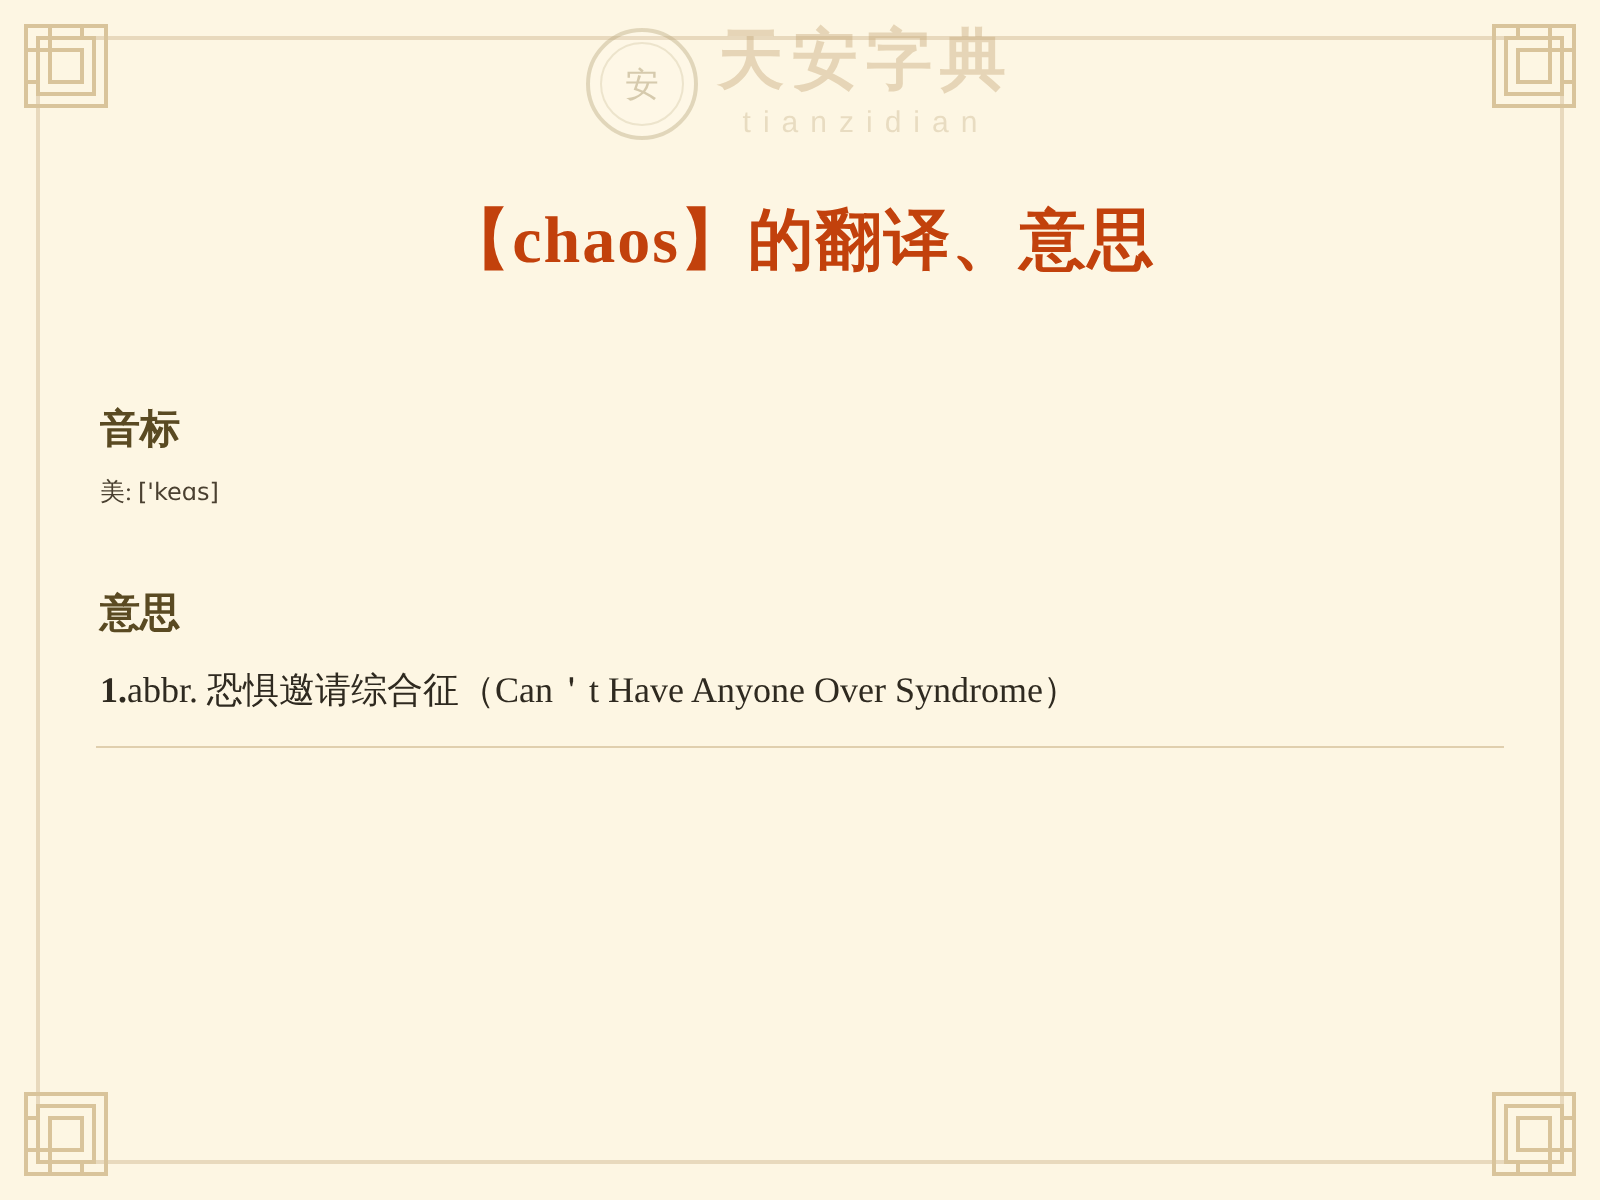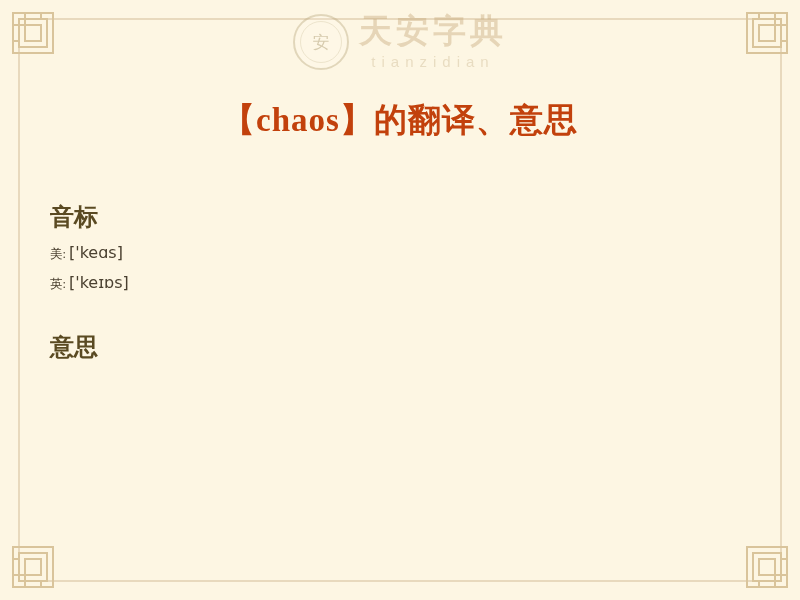--- a/index.html
+++ b/index.html
@@ -109,37 +109,37 @@
     color: #c2410c;
     margin: 18px 0 0 0;
     letter-spacing: 1px;
     font-family: "Liberation Serif", serif;
   }
   .page-title .word {
     font-family: "Liberation Serif", serif;
   }
 
   .section-head {
-    font-size: 24px;
+    font-size: 20px;
     font-weight: bold;
     color: #5a4a22;
     margin: 0 0 8px 2px;
     font-family: "Liberation Serif", serif;
   }
   .section-phonetic { margin-top: 58px; }
   .section-meaning  { margin-top: 38px; }
 
   .phonetic-row {
     font-size: 12.5px;
     color: #4a4030;
     margin: 10px 0 0 2px;
     font-family: "Liberation Serif", serif;
   }
   .phonetic-row .lang { margin-right: 3px; }
-  .phonetic-row .ipa  { font-family: "DejaVu Sans", sans-serif; font-size: 16px; }
+  .phonetic-row .ipa  { font-family: "DejaVu Sans", sans-serif; font-size: 12px; }
 
   .meaning-list {
     margin: 12px 0 0 0;
     padding: 0 0 14px 2px;
     border-bottom: 1px solid #e0cfae;
   }
   .meaning-item {
     font-size: 18px;
     color: #2f2a20;
     line-height: 1.5;
@@ -209,23 +209,25 @@
     <span>【</span><span class="word">chaos</span><span>】</span><span>的翻译、意思</span>
   </h1>
 
   <div class="section-phonetic">
     <div class="section-head">音标</div>
 
     <div class="phonetic-row">
       <span class="lang">美:</span><span class="ipa">['keɑs]</span>
     </div>
 
-    <div class="phonetic-row">
-      <span class="lang">英:</span><span class="ipa">['keɪɒs]</span>
-    </div>
   </div>
 
   <div class="section-meaning">
     <div class="section-head">意思</div>
 
+    <div class="meaning-list">
+      <div class="meaning-item">
+        <span class="idx">1.</span><span>abbr. 恐惧邀请综合征（Can＇t Have Anyone Over Syndrome）</span>
+      </div>
+    </div>
   </div>
 
 </div>
 
 </body></html>

